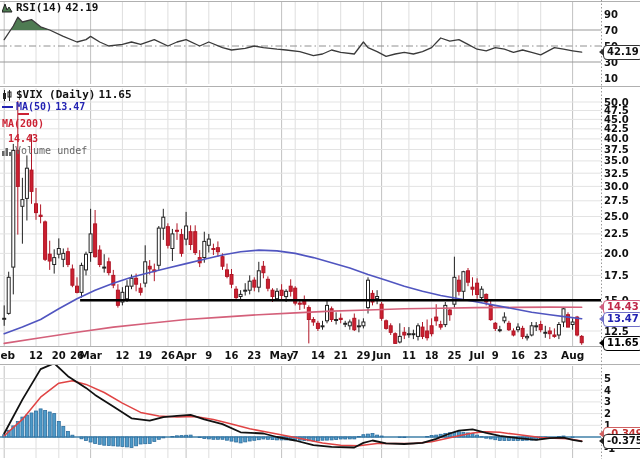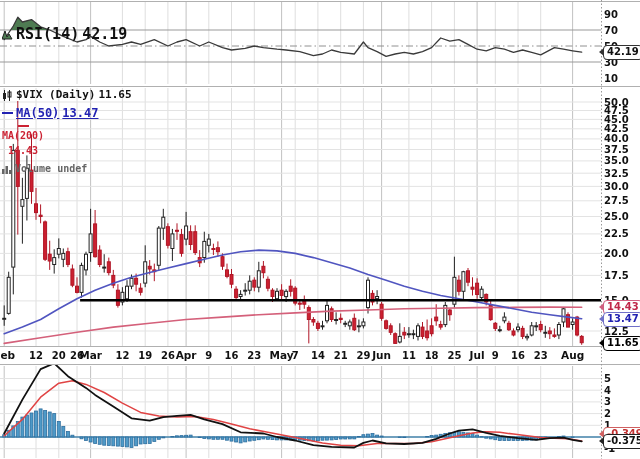--- a/index.html
+++ b/index.html
@@ -1,27 +1,27 @@
 <!DOCTYPE html>
 <html><head>
 <meta charset="utf-8">
 <style>
   html,body{margin:0;padding:0;background:#fff;}
   .chart-root{position:relative;width:640px;height:459px;background:#fff;overflow:hidden;
     font-family:"DejaVu Sans",sans-serif;}
   svg text{font-family:"DejaVu Sans",sans-serif;font-size:10px;font-weight:bold;fill:#111;}
   .legend{position:absolute;display:flex;align-items:center;gap:3px;white-space:pre;
     font-family:"DejaVu Sans Mono",monospace;font-weight:bold;z-index:5;}
-  .rsi-legend{left:2px;top:1px;font-size:15px;color:#111;margin-top:24px;}
-  .price-legend{left:2px;top:89px;flex-direction:column;align-items:flex-start;gap:6px;}
+  .rsi-legend{left:2px;top:1px;font-size:11px;color:#111;}
+  .price-legend{left:2px;top:89px;flex-direction:column;align-items:flex-start;gap:0;}
   .price-legend .row{display:flex;align-items:center;gap:3px;line-height:12px;}
   .row-symbol{font-size:11px;color:#111;line-height:14px;}
-  .row-ma50{font-size:12px;color:#2222b2;text-decoration:underline;}
+  .row-ma50{font-size:10px;color:#2222b2;}
   .row-ma200{font-size:10px;color:#cc2233;flex-direction:column;}
-  .row-vol{font-size:10px;color:#666;font-weight:bold;}
+  .row-vol{font-size:10px;color:#666;font-weight:normal;}
   .macd-legend{left:2px;top:366px;font-size:10.5px;color:#111;}
   .macd-legend .v-sig{color:#d03030;}
   .macd-legend .v-hist{color:#2a8bc5;}
   .dash{display:inline-block;width:11px;height:2px;}
   .callout{position:absolute;left:603px;height:13px;line-height:12px;background:#fff;
     border:1px solid #111;border-radius:4px;padding:0 3px;font-size:10px;font-weight:bold;
     color:#111;z-index:4;}
   .callout::before{content:"";position:absolute;left:-5px;top:2px;width:0;height:0;
     border-top:4px solid transparent;border-bottom:4px solid transparent;
     border-right:5px solid;border-right-color:inherit;}

